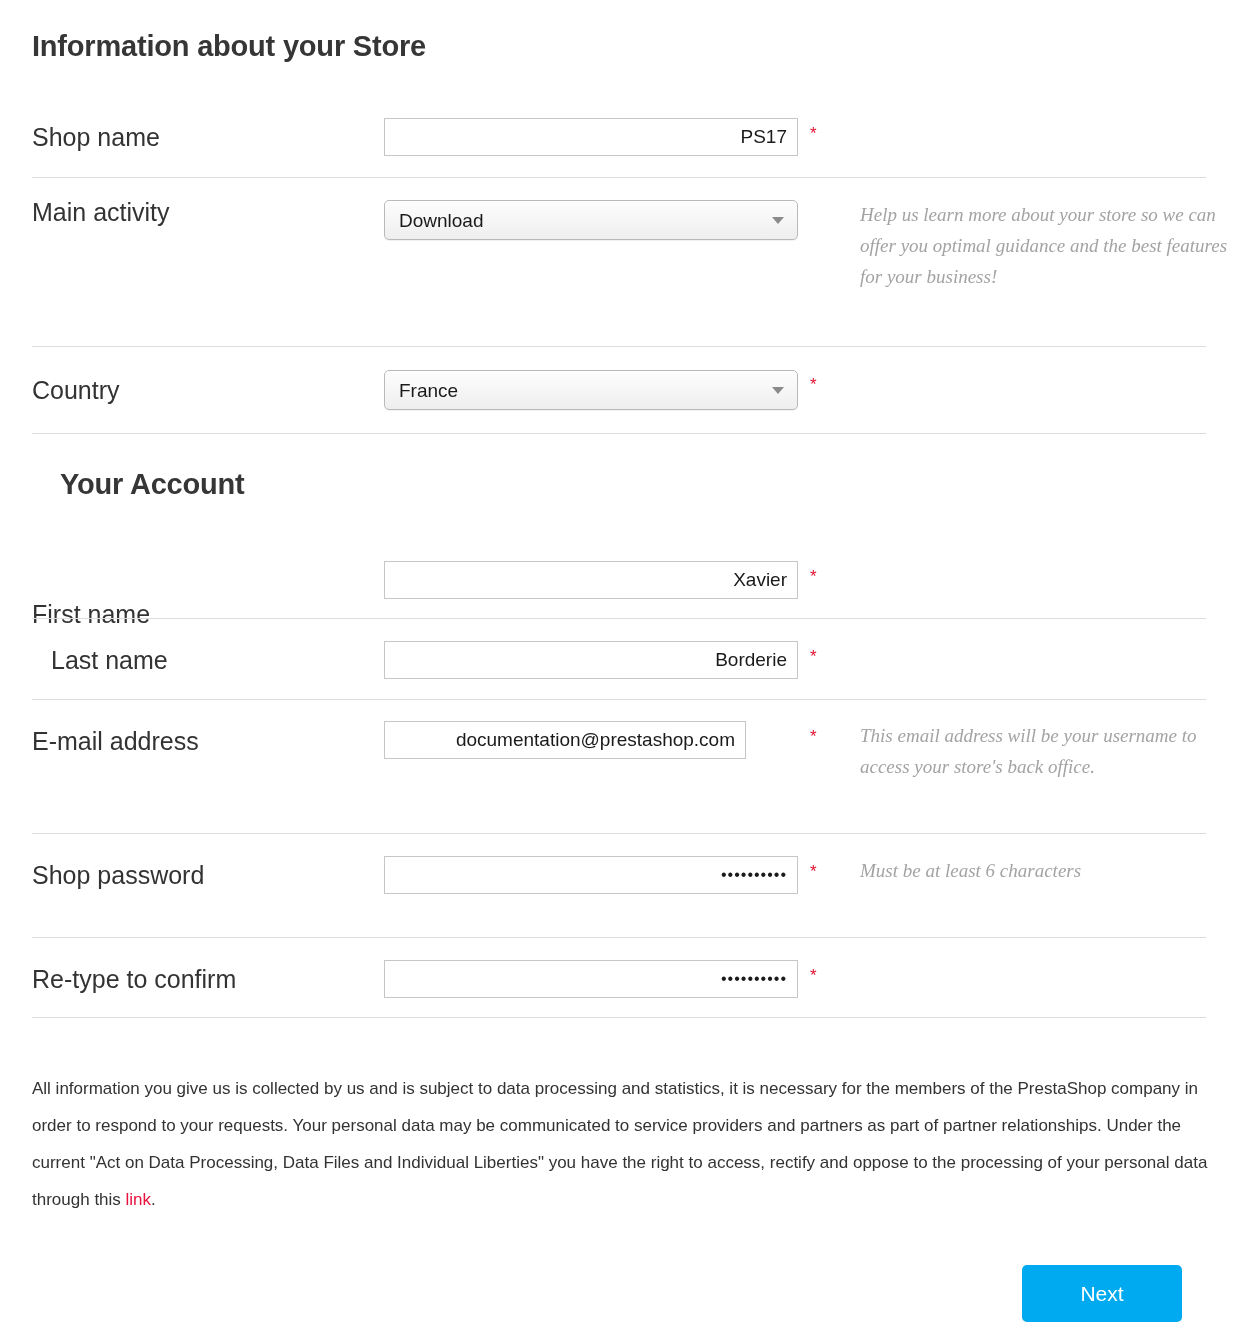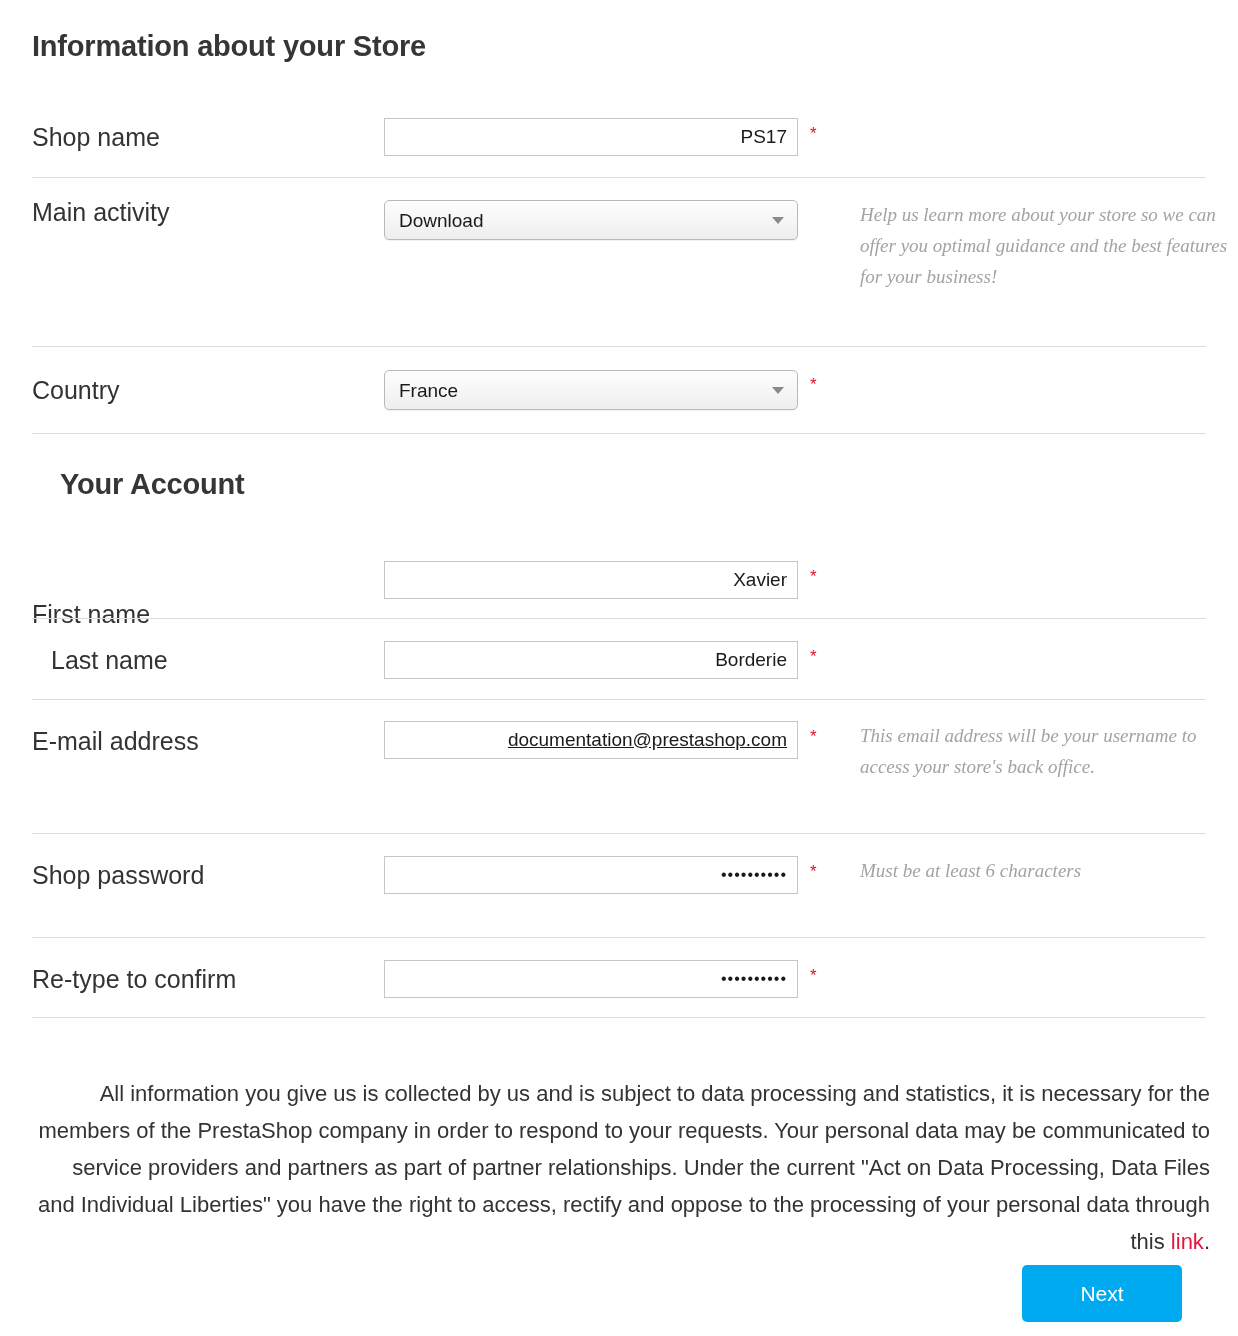--- a/index.html
+++ b/index.html
@@ -63,21 +63,21 @@
     padding: 3px 10px 4px 10px;
     font-family: "Liberation Sans", sans-serif;
     font-size: 19px;
     color: #1a1a1a;
     background: #ffffff;
     border: 1px solid #c6c6c6;
     border-radius: 0;
     outline: none;
     text-align: right;
   }
-  input.text-field.wide { width: 414px; text-decoration: underline; }
+  input.text-field.wide { width: 362px; }
   input.pw-field {
     font-size: 16px;
     letter-spacing: 1px;
   }
 
   
   .select-box {
     position: relative;
     display: block;
     width: 414px;
@@ -142,24 +142,23 @@
     height: 1px;
     background: #dddddd;
   }
 
   
   .legal {
     position: absolute;
     left: 32px;
     top: 1053px;
     width: 1178px;
-    font-size: 22px;
+    font-size: 17px;
     line-height: 37px;
     color: #333333;
-    text-align: right;
   }
   .legal a.legal-link {
     color: #e8123c;
     text-decoration: none;
   }
 
   
   .btn-back {
     position: absolute;
     left: 15px;

